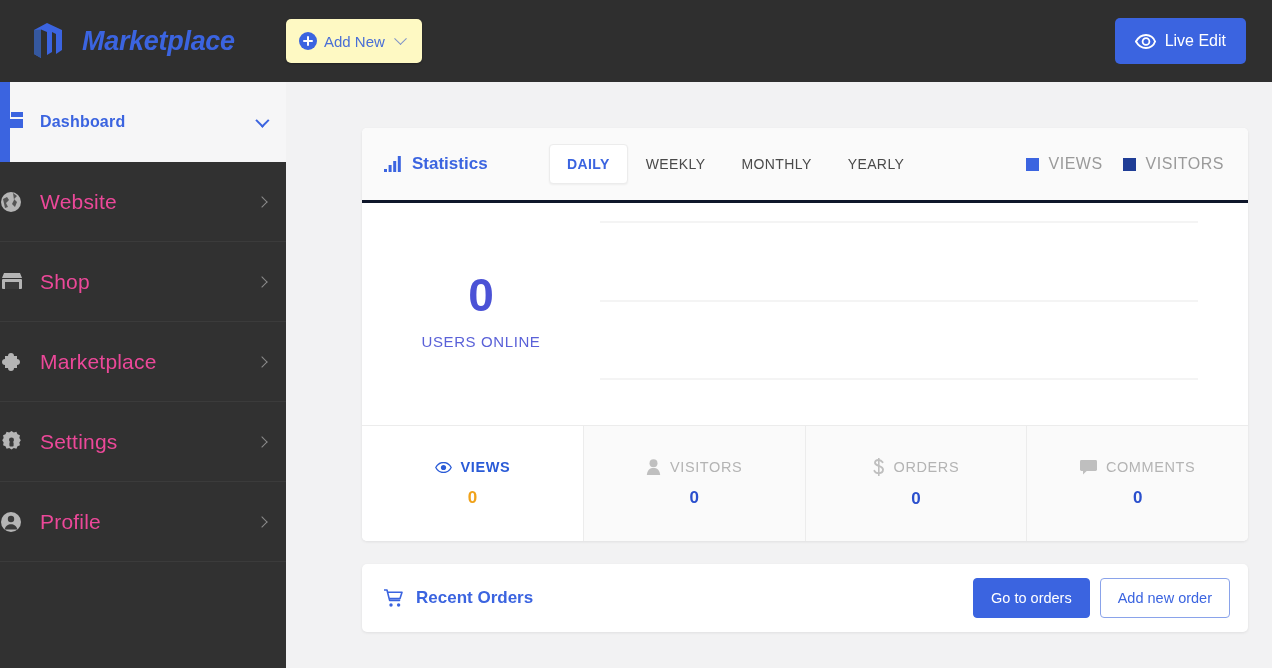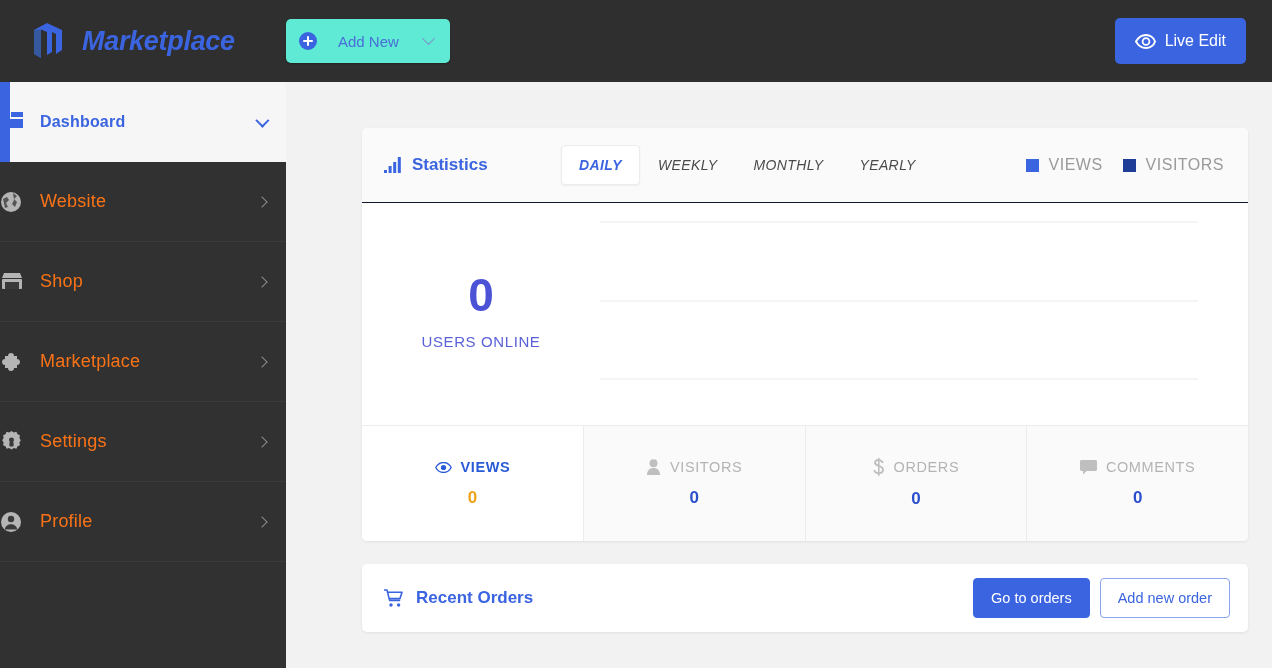--- a/index.html
+++ b/index.html
@@ -19,23 +19,23 @@
     padding: 0 26px 0 28px;
     position: relative; z-index: 30;
   }
   .brand { display: flex; align-items: center; gap: 14px; width: 258px; }
   .brand-logo { width: 40px; height: 42px; display:block; }
   .brand-name {
     font-size: 27px; font-weight: bold; font-style: italic;
     color: #3b64e0; letter-spacing: -0.3px;
   }
   .addnew-btn {
-    background: #5eead4; border-radius: 5px;
+    background: #fef9c3; border-radius: 5px;
     height: 44px; padding: 0 17px 0 13px;
-    display: flex; align-items: center; gap: 21px;
+    display: flex; align-items: center; gap: 7px;
     cursor: pointer; border: none;
     box-shadow: 0 1px 2px rgba(0,0,0,.28);
   }
   .plus-circle {
     width: 18px; height: 18px; border-radius: 50%;
     background: #3b64e0; position: relative; flex: none;
   }
   .plus-circle::before, .plus-circle::after {
     content: ""; position: absolute; background: #fff; border-radius: 1px;
   }
@@ -69,21 +69,21 @@
     height: 80px; display: flex; align-items: center;
     padding-right: 20px;
     cursor: pointer; position: relative;
     border-bottom: 1px solid #3b3b3b;
   }
   .nav-item .nav-icon {
     width: 30px; display: flex; align-items: center; justify-content: flex-start;
     flex: none;
   }
   .nav-label {
-    font-size: 18px; color: #f97316; margin-left: 10px;
+    font-size: 21px; color: #ec4899; margin-left: 10px;
     letter-spacing: .2px;
   }
   .nav-arrow {
     margin-left: auto; width: 8px; height: 8px;
     border-right: 1.6px solid #8a8a8a; border-top: 1.6px solid #8a8a8a;
     transform: rotate(45deg);
   }
   .nav-item.active {
     background: #f6f6f7; border-bottom: none;
   }
@@ -113,33 +113,32 @@
     box-shadow: 0 1px 3px rgba(0,0,0,.08);
     width: 886px;
   }
 
   
   .stat-head {
     height: 75px; display: flex; align-items: center;
     padding: 0 24px 0 22px;
     background: #fafafa;
     border-radius: 5px 5px 0 0;
-    border-bottom: 1px solid #0f172a;
-    gap: 12px;
+    border-bottom: 3px solid #0f172a;
   }
   .stat-title {
     display: flex; align-items: center; gap: 11px;
     font-size: 17px; font-weight: bold; color: #3b64e0;
     width: 165px;
   }
   .tabs { display: flex; align-items: center; gap: 0; }
   .tab {
     font-size: 14px; color: #4a4a4a; letter-spacing: .4px;
     padding: 11px 17px; cursor: pointer; background: transparent;
-    border: 1px solid transparent; border-radius: 4px; font-style: italic;
+    border: 1px solid transparent; border-radius: 4px;
   }
   .tab.active {
     background: #fff; color: #3b64e0; font-weight: bold;
     border: 1px solid #ececec;
     box-shadow: 0 1px 2px rgba(0,0,0,.05);
   }
   .legend { margin-left: auto; display: flex; align-items: center; gap: 20px; }
   .legend-item { display: flex; align-items: center; gap: 10px; }
   .legend-sw { width: 13px; height: 13px; flex: none; }
   .legend-tx { font-size: 16px; color: #9a9a9a; letter-spacing: .5px; }

